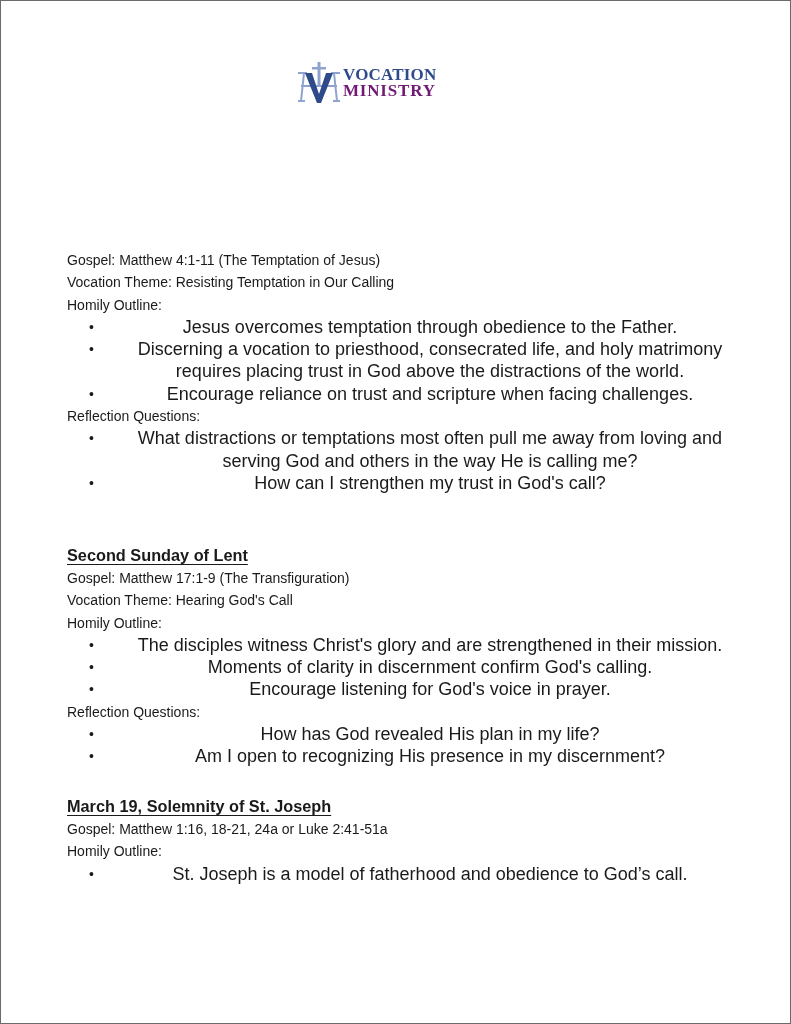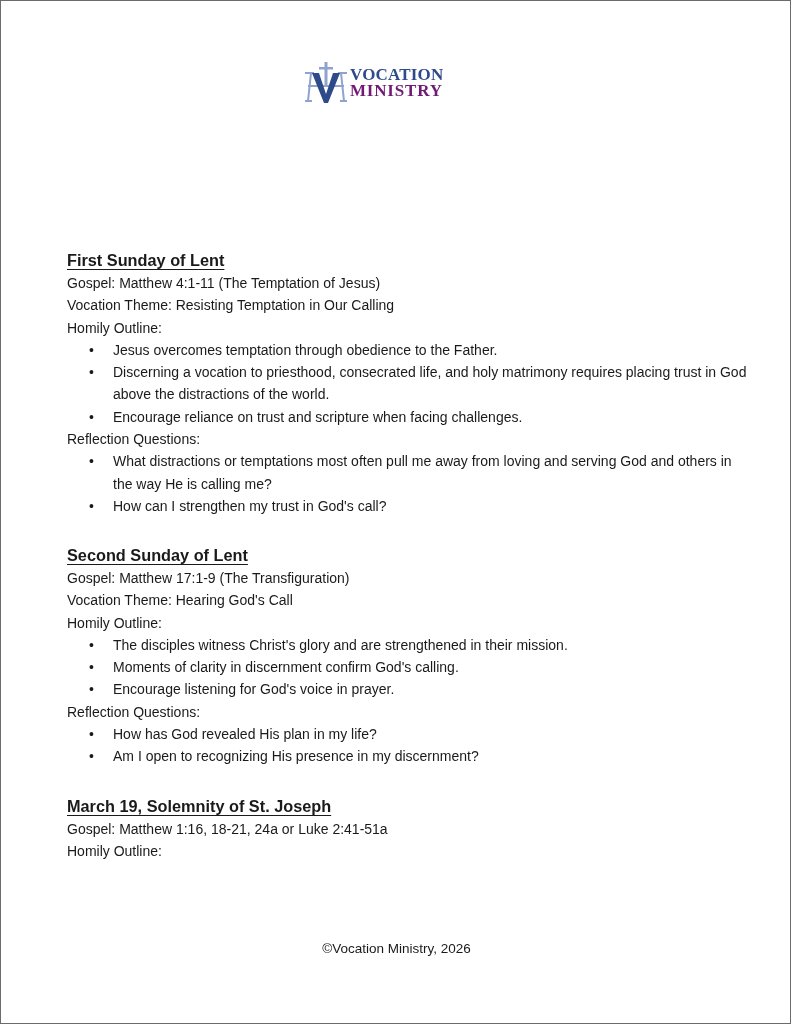--- a/index.html
+++ b/index.html
@@ -10,21 +10,21 @@
       position: relative;
       overflow: hidden;
     }
     .page {
       position: absolute; left: 0; top: 0;
       width: 791px; height: 1024px;
       border: 1.5px solid #6b6b6b;
       background: #fff;
     }
     .logo {
-      position: absolute; left: 303px; top: 60px;
+      position: absolute; left: 296px; top: 60px;
       display: flex; align-items: center;
     }
     .logo-mark { width: 44px; height: 44px; }
     .logo-text {
       margin-left: 2px;
       font-family: "Liberation Serif", serif;
       font-weight: bold;
       line-height: 16px;
     }
     .logo-text .l1 { color: #2f4a8a; font-size: 17px; letter-spacing: 0.2px; }
@@ -41,21 +41,21 @@
     .sec-head {
       font-weight: bold; font-size: 16.3px; text-decoration: underline;
       text-decoration-thickness: 1px; text-underline-offset: 3px;
       line-height: 22px; margin-bottom: 1px;
     }
     .row { font-size: 14px; line-height: 22.3px; }
     .row b { font-weight: normal; }
     ul.bl { list-style: none; margin-left: 22px; }
     ul.bl li {
       position: relative; padding-left: 24px;
-      font-size: 14px; line-height: 22.3px; margin-bottom: 0;
+      font-size: 18px; line-height: 22.3px; margin-bottom: 0; text-align: center;
     }
     ul.bl li::before {
       content: "\2022"; position: absolute; left: 0; top: 0;
       font-size: 14px;
     }
     .footer {
       position: absolute; left: 0; width: 791px; top: 940px;
       text-align: center; font-size: 13.5px;
     }
   </style>
@@ -81,21 +81,20 @@
       <path d="M8 12 L15 12 L22 33 L29 12 L36 12 L24 42 L20 42 Z" fill="#2f4a8a"></path>
     </svg>
     <div class="logo-text">
       <div class="l1">VOCATION</div>
       <div class="l2">MINISTRY</div>
     </div>
   </div>
 
 
   <div class="section" style="top:248px;">
-    <div class="sec-head">First Sunday of Lent</div>
     <div class="row"><b>Gospel:</b> <span>Matthew 4:1-11 (The Temptation of Jesus)</span></div>
     <div class="row"><b>Vocation Theme:</b> <span>Resisting Temptation in Our Calling</span></div>
     <div class="row"><b>Homily Outline:</b></div>
     <ul class="bl">
       <li>Jesus overcomes temptation through obedience to the Father.</li>
       <li>Discerning a vocation to priesthood, consecrated life, and holy matrimony requires placing trust in God above the distractions of the world.</li>
       <li>Encourage reliance on trust and scripture when facing challenges.</li>
     </ul>
     <div class="row"><b>Reflection Questions:</b></div>
     <ul class="bl">
@@ -118,16 +117,18 @@
     <ul class="bl">
       <li>How has God revealed His plan in my life?</li>
       <li>Am I open to recognizing His presence in my discernment?</li>
     </ul>
   </div>
 
   <div class="section" style="top:794px;">
     <div class="sec-head">March 19, Solemnity of St. Joseph</div>
     <div class="row"><b>Gospel:</b> <span>Matthew 1:16, 18-21, 24a or Luke 2:41-51a</span></div>
     <div class="row"><b>Homily Outline:</b></div>
+    <ul class="bl">
+      <li>St. Joseph is a model of fatherhood and obedience to God’s call.</li>
+    </ul>
   </div>
 
-  <div class="footer">©Vocation Ministry, 2026</div>
 </div>
 
 </body></html>

